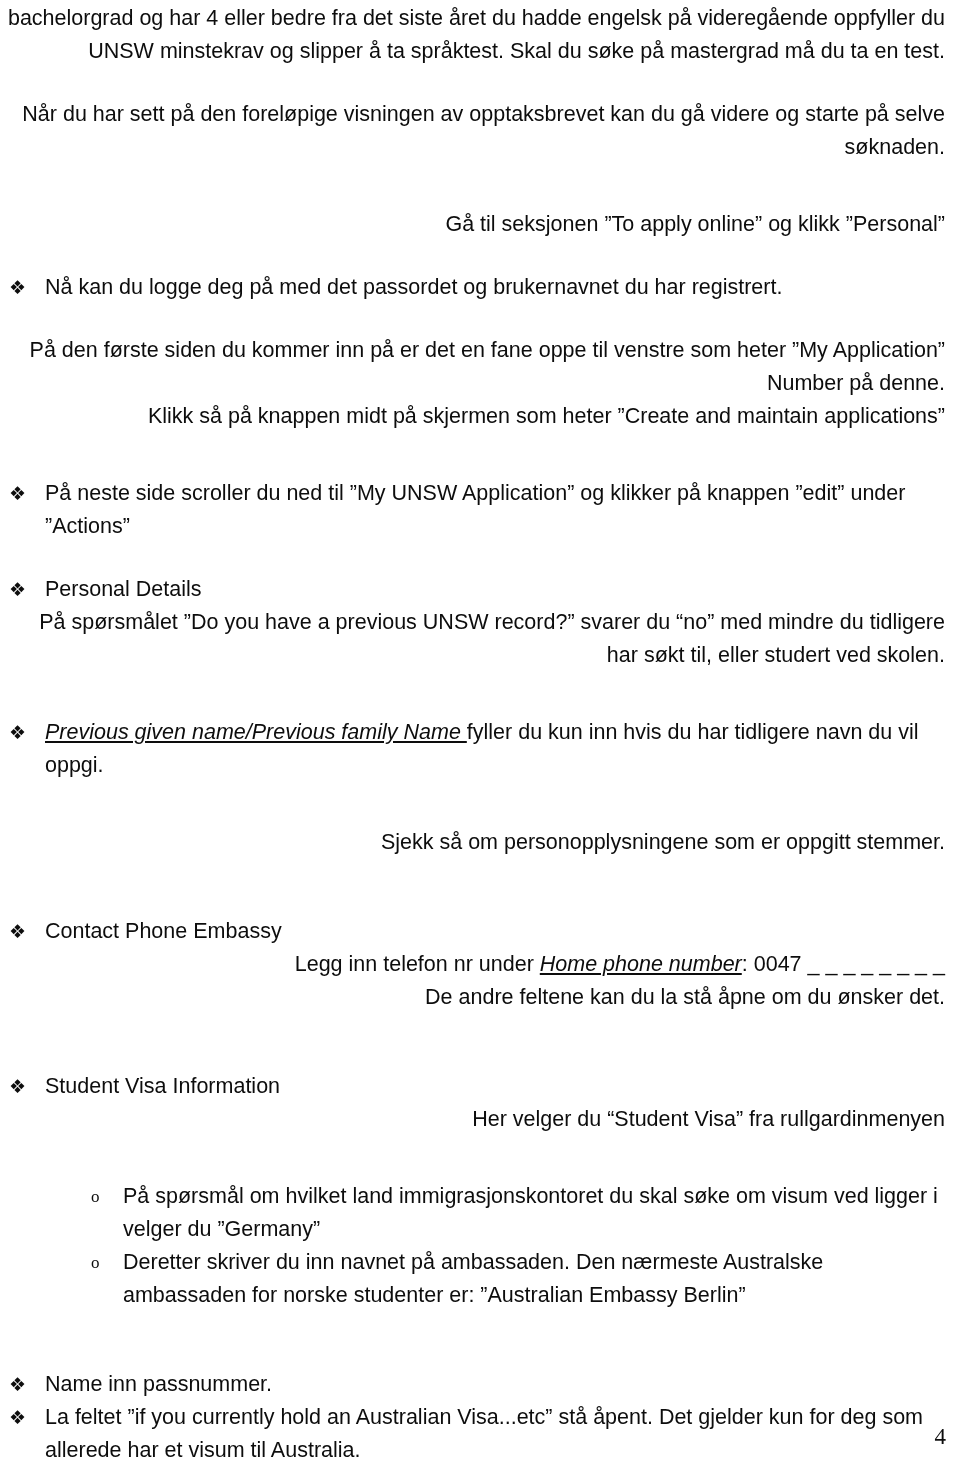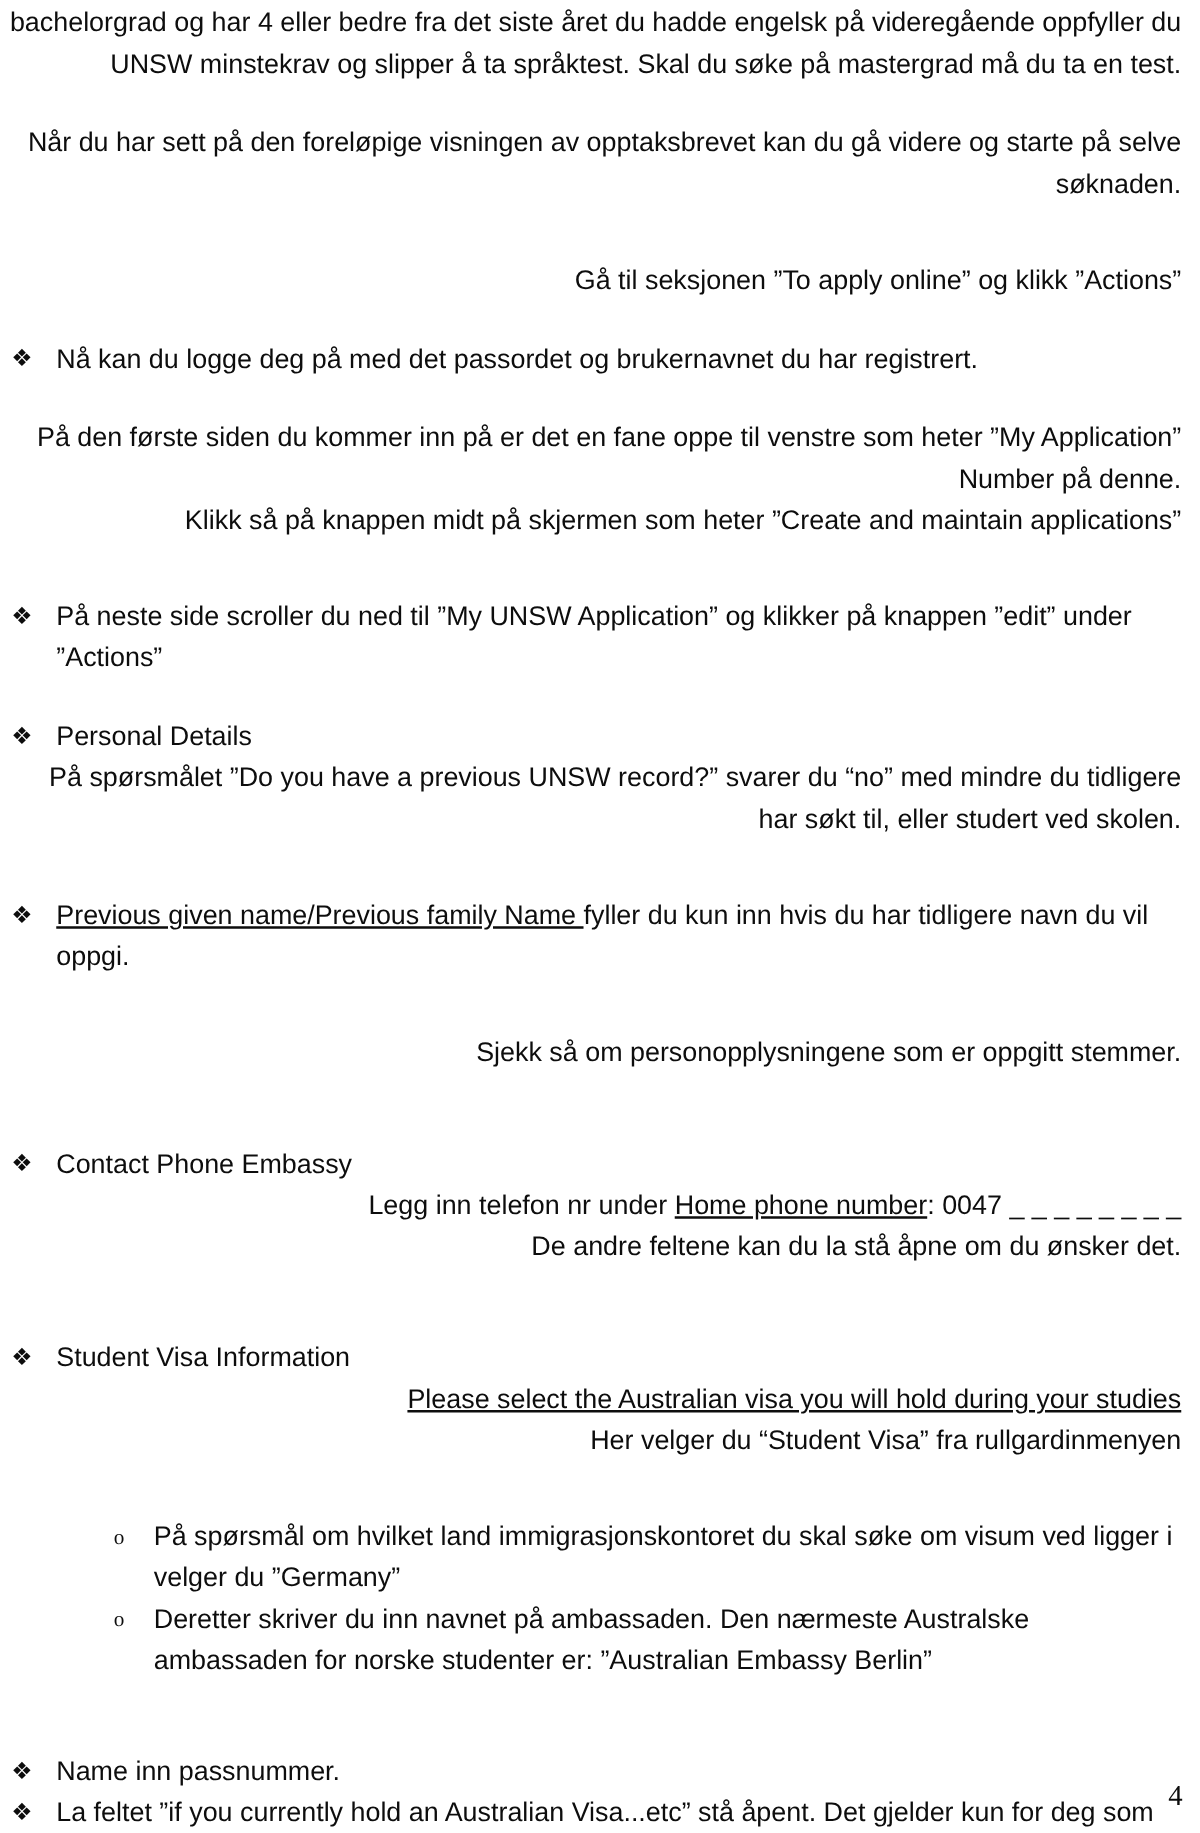--- a/index.html
+++ b/index.html
@@ -75,21 +75,21 @@
     position: absolute;
     left: 86px;
     top: 0;
     font-size: 17px;
     line-height: 33px;
     font-family: "Liberation Serif", serif;
   }
 
   
   .b  { font-weight: normal; }
-  .iu { text-decoration: underline; }
+  .iu { font-style: italic; text-decoration: underline; }
 
   .pagenum {
     position: absolute;
     right: 14px;
     bottom: 16px;
     font-family: "Liberation Serif", serif;
     font-size: 23px;
     color: #0d0d0d;
   }
 </style>
@@ -100,21 +100,21 @@
   <div class="content">
 
     <p class="para">bachelorgrad og har 4 eller bedre fra det siste året du hadde engelsk på videregående oppfyller du UNSW minstekrav og slipper å ta språktest. Skal du søke på mastergrad må du ta en test.</p>
 
     <div class="spacer-md"></div>
 
     <p class="para">Når du har sett på den foreløpige visningen av opptaksbrevet kan du gå videre og starte på selve søknaden.</p>
 
     <div class="spacer-lg"></div>
 
-    <p class="para"><span>Gå til seksjonen </span><span class="b">”To apply online”</span><span> og klikk ”Actions”</span></p>
+    <p class="para"><span>Gå til seksjonen </span><span class="b">”To apply online”</span><span> og klikk ”Personal”</span></p>
 
     <div class="spacer-md"></div>
 
     <p class="bullet"><span class="marker">❖</span><span class="btext b">Nå kan du logge deg på med det passordet og brukernavnet du har registrert.</span></p>
 
     <div class="spacer-md"></div>
 
     <p class="para"><span>På den første siden du kommer inn på er det en fane oppe til venstre som heter  </span><span class="b">”My Application”</span></p>
     <p class="para">Number på denne.</p>
 
@@ -143,21 +143,20 @@
     <p class="bullet"><span class="marker">❖</span><span class="btext b">Contact Phone Embassy</span></p>
 
     <p class="para"><span>Legg inn telefon nr under </span><span class="iu">Home phone number</span><span>:  0047 </span><span>_ _ _ _ _ _ _ _</span></p>
 
     <p class="para">De andre feltene kan du la stå åpne om du ønsker det.</p>
 
     <div class="spacer-xl"></div>
 
     <p class="bullet"><span class="marker">❖</span><span class="btext b">Student Visa Information</span></p>
 
-    <p class="para iu">Please select the Australian visa you will hold during your studies</p>
 
     <p class="para">Her velger du “Student Visa” fra rullgardinmenyen</p>
 
     <div class="spacer-lg"></div>
 
     <p class="subbullet"><span class="marker-o">o</span><span>På spørsmål om hvilket land immigrasjonskontoret du skal søke om visum ved ligger i velger du ”Germany”</span></p>
 
     <p class="subbullet"><span class="marker-o">o</span><span>Deretter skriver du inn navnet på ambassaden. Den nærmeste Australske ambassaden for norske studenter er: ”Australian Embassy Berlin”</span></p>
 
     <div class="spacer-xl"></div>

